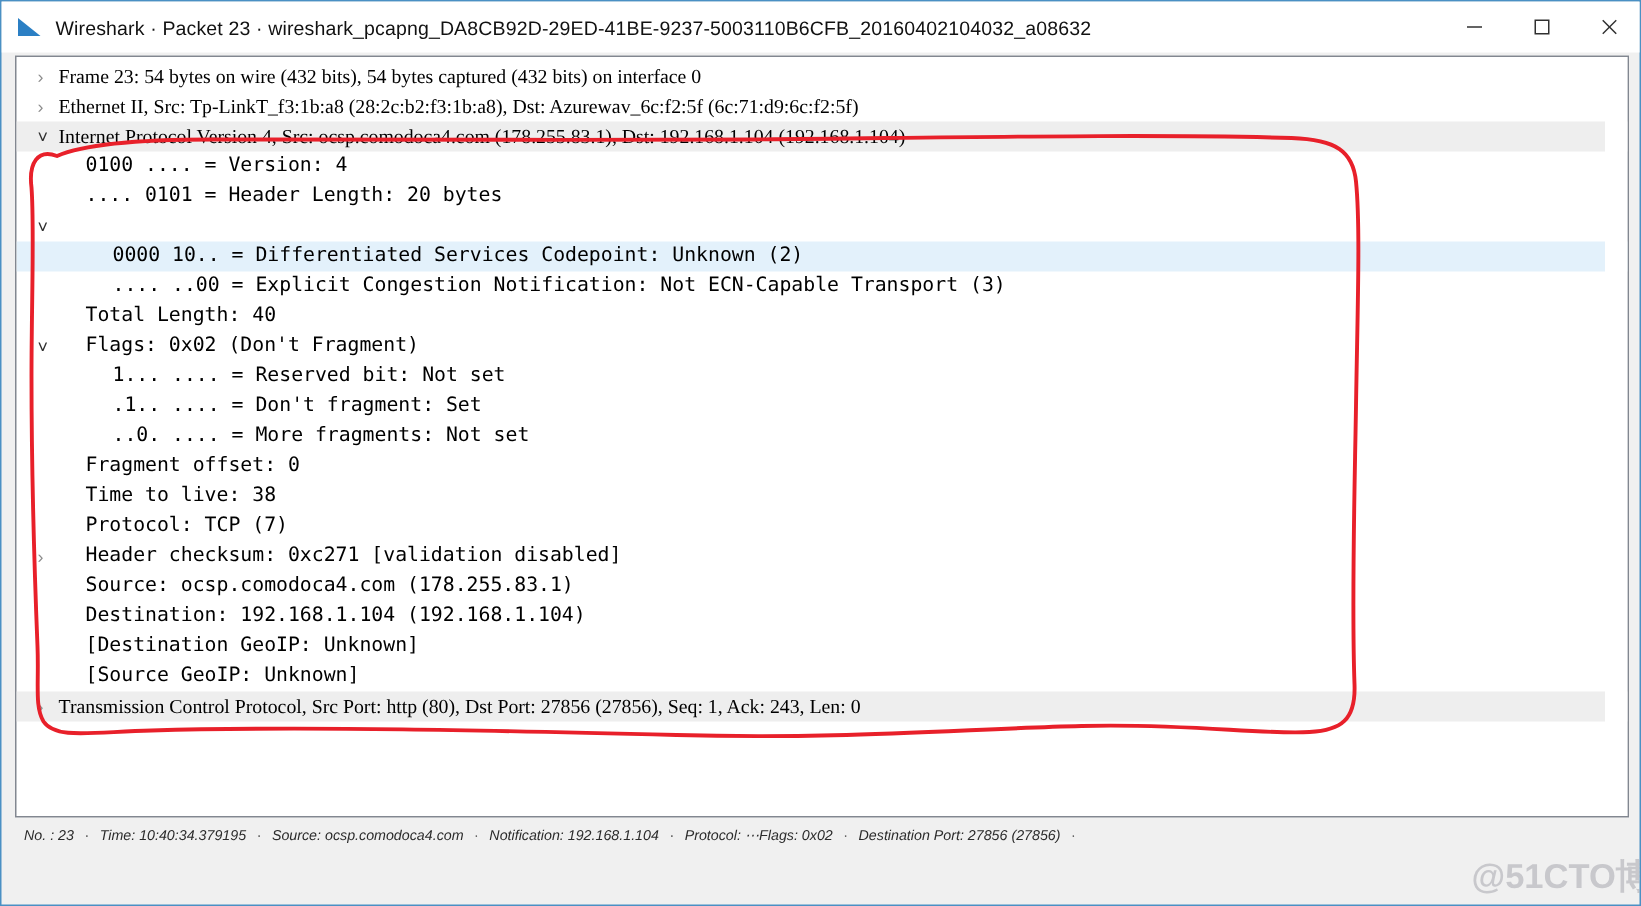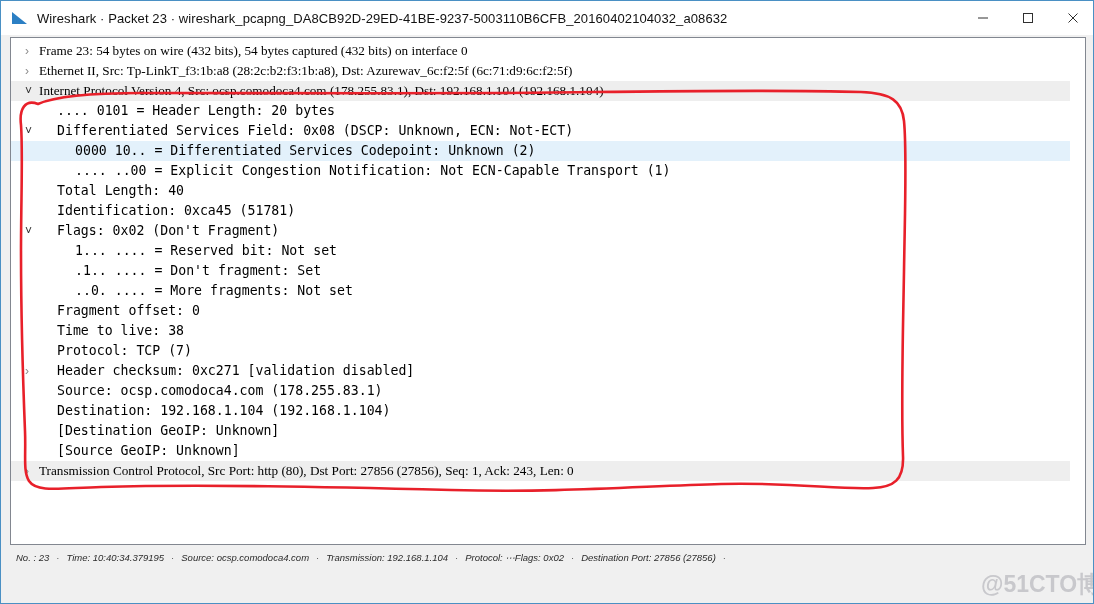--- a/index.html
+++ b/index.html
@@ -210,41 +210,40 @@
         <div class="row">
           <span class="twisty">›</span>
           <span class="label ind0">Ethernet II, Src: Tp-LinkT_f3:1b:a8 (28:2c:b2:f3:1b:a8), Dst: Azurewav_6c:f2:5f (6c:71:d9:6c:f2:5f)</span>
         </div>
         <div class="row bg-gray">
           <span class="twisty open">˅</span>
           <span class="label ind0">Internet Protocol Version 4, Src: ocsp.comodoca4.com (178.255.83.1), Dst: 192.168.1.104 (192.168.1.104)</span>
         </div>
         <div class="row">
           <span class="twisty"></span>
+          <span class="label ind1">0100 .... = Version: 4</span>
+        </div>
+        <div class="row">
+          <span class="twisty"></span>
           <span class="label ind1">.... 0101 = Header Length: 20 bytes</span>
         </div>
         <div class="row">
           <span class="twisty open">˅</span>
-          <span class="label ind1">Differentiated Services Field: 0x08 (DSCP: Unknown, ECN: Not-ECT)</span>
         </div>
         <div class="row bg-blue">
           <span class="twisty"></span>
           <span class="label ind2">0000 10.. = Differentiated Services Codepoint: Unknown (2)</span>
         </div>
         <div class="row">
           <span class="twisty"></span>
-          <span class="label ind2">.... ..00 = Explicit Congestion Notification: Not ECN-Capable Transport (1)</span>
+          <span class="label ind2">.... ..00 = Explicit Congestion Notification: Not ECN-Capable Transport (3)</span>
         </div>
         <div class="row">
           <span class="twisty"></span>
           <span class="label ind1">Total Length: 40</span>
-        </div>
-        <div class="row">
-          <span class="twisty"></span>
-          <span class="label ind1">Identification: 0xca45 (51781)</span>
         </div>
         <div class="row">
           <span class="twisty open">˅</span>
           <span class="label ind1">Flags: 0x02 (Don't Fragment)</span>
         </div>
         <div class="row">
           <span class="twisty"></span>
           <span class="label ind2">1... .... = Reserved bit: Not set</span>
         </div>
         <div class="row">
@@ -295,21 +294,21 @@
     <div class="vscroll"></div>
   </div>
 
   <div class="statusbar" id="statusbar">
       <span class="seg">No. : 23</span>
       <span class="sep">·</span>
       <span class="seg">Time: 10:40:34.379195</span>
       <span class="sep">·</span>
       <span class="seg">Source: ocsp.comodoca4.com</span>
       <span class="sep">·</span>
-      <span class="seg">Transmission: 192.168.1.104</span>
+      <span class="seg">Notification: 192.168.1.104</span>
       <span class="sep">·</span>
       <span class="seg">Protocol: ⋯Flags: 0x02</span>
       <span class="sep">·</span>
       <span class="seg">Destination Port: 27856 (27856)</span>
       <span class="sep">·</span>
     </div>
 
   <div class="buttonbar">
     
     

